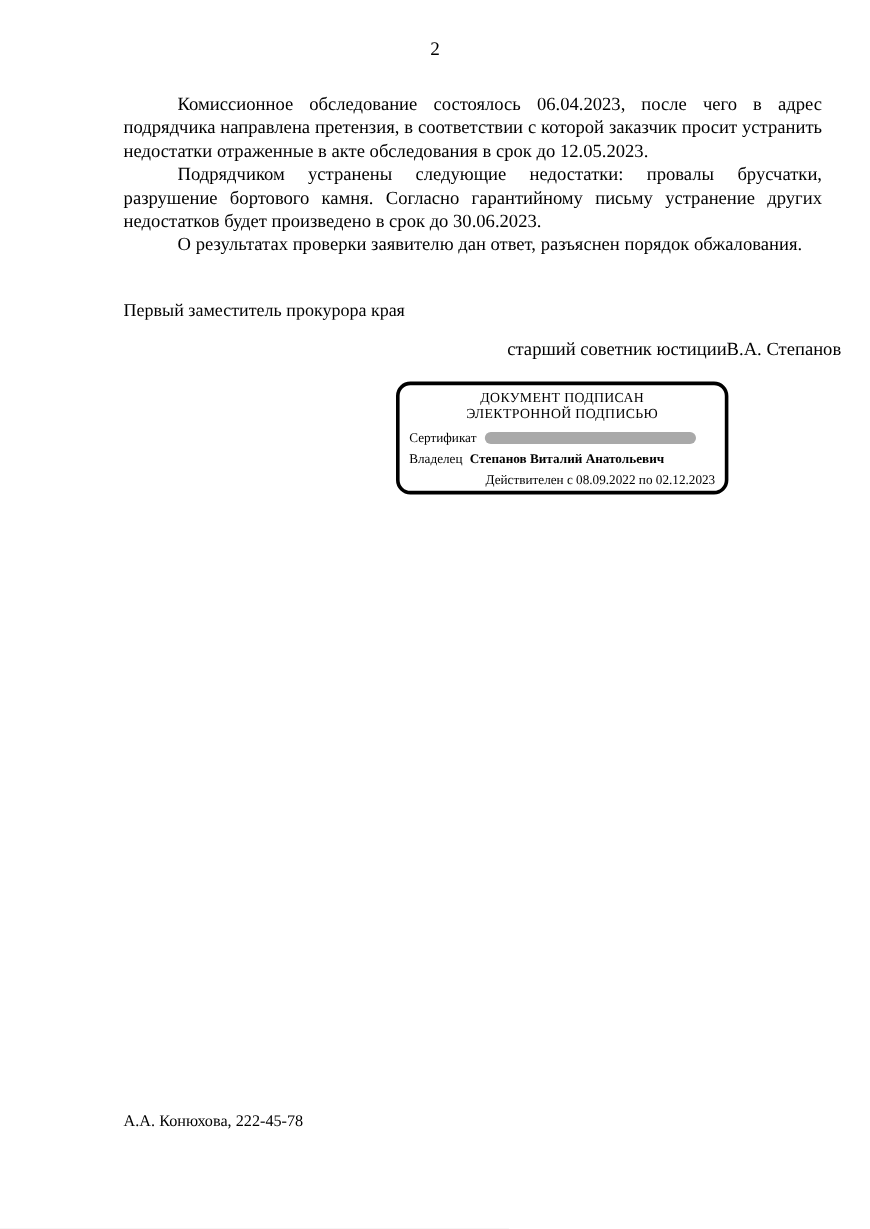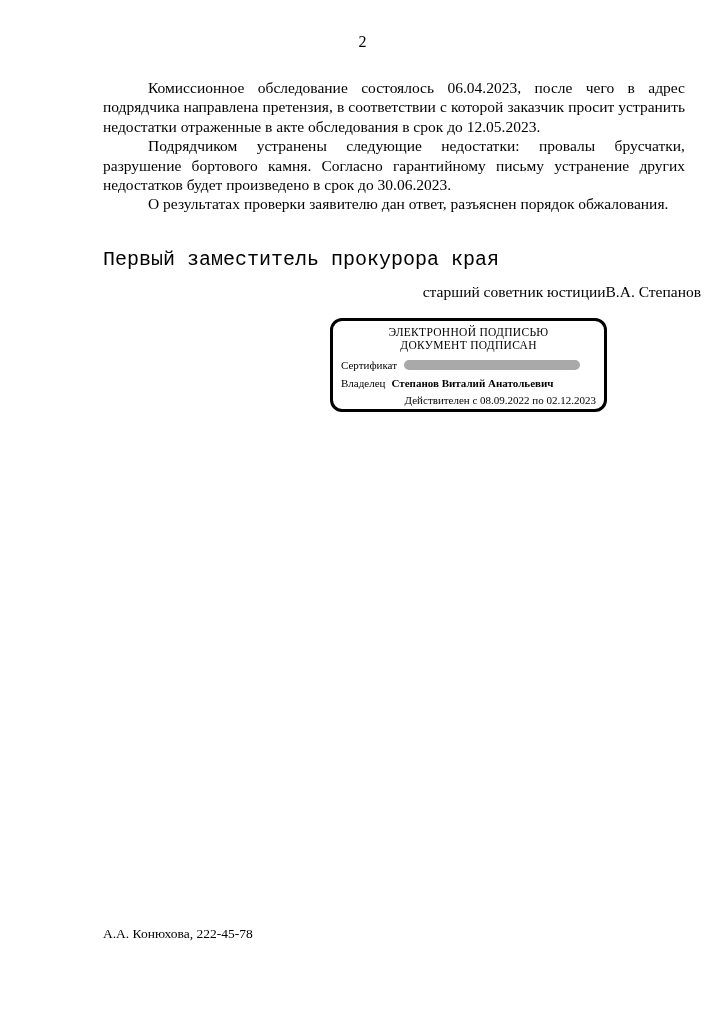--- a/index.html
+++ b/index.html
@@ -27,23 +27,22 @@
     line-height: 19.4px;
     text-align: justify;
   }
   .body-text p {
     text-indent: 45px;
     margin: 0;
   }
   .sig-line1 {
     margin-top: 36px;
     padding: 0 40px 0 103px;
-    font-size: 20px;
+    font-size: 15px;
     line-height: 19px;
-    font-family: Liberation Mono, monospace;
   }
   .sig-line2 {
     margin-top: 13px;
     padding: 0 24px 0 103px;
     font-size: 15.5px;
     line-height: 19px;
     display: flex;
     justify-content: flex-end;
   }
   .stamp-box {
@@ -105,22 +104,22 @@
 
   <div class="sig-line1">Первый заместитель прокурора края</div>
 
   <div class="sig-line2">
     <span>старший советник юстиции</span>
     <span>В.А. Степанов</span>
   </div>
 
   <div class="stamp-box">
     <div class="stamp-title">
+      <div>ДОКУМЕНТ ПОДПИСАН</div>
       <div>ЭЛЕКТРОННОЙ ПОДПИСЬЮ</div>
-      <div>ДОКУМЕНТ ПОДПИСАН</div>
     </div>
     <div class="stamp-row cert">
       <span>Сертификат</span>
       <span class="redaction-bar"></span>
     </div>
     <div class="stamp-row owner">
       <span>Владелец</span>
       <span class="owner-name">Степанов Виталий Анатольевич</span>
     </div>
     <div class="stamp-row valid">

